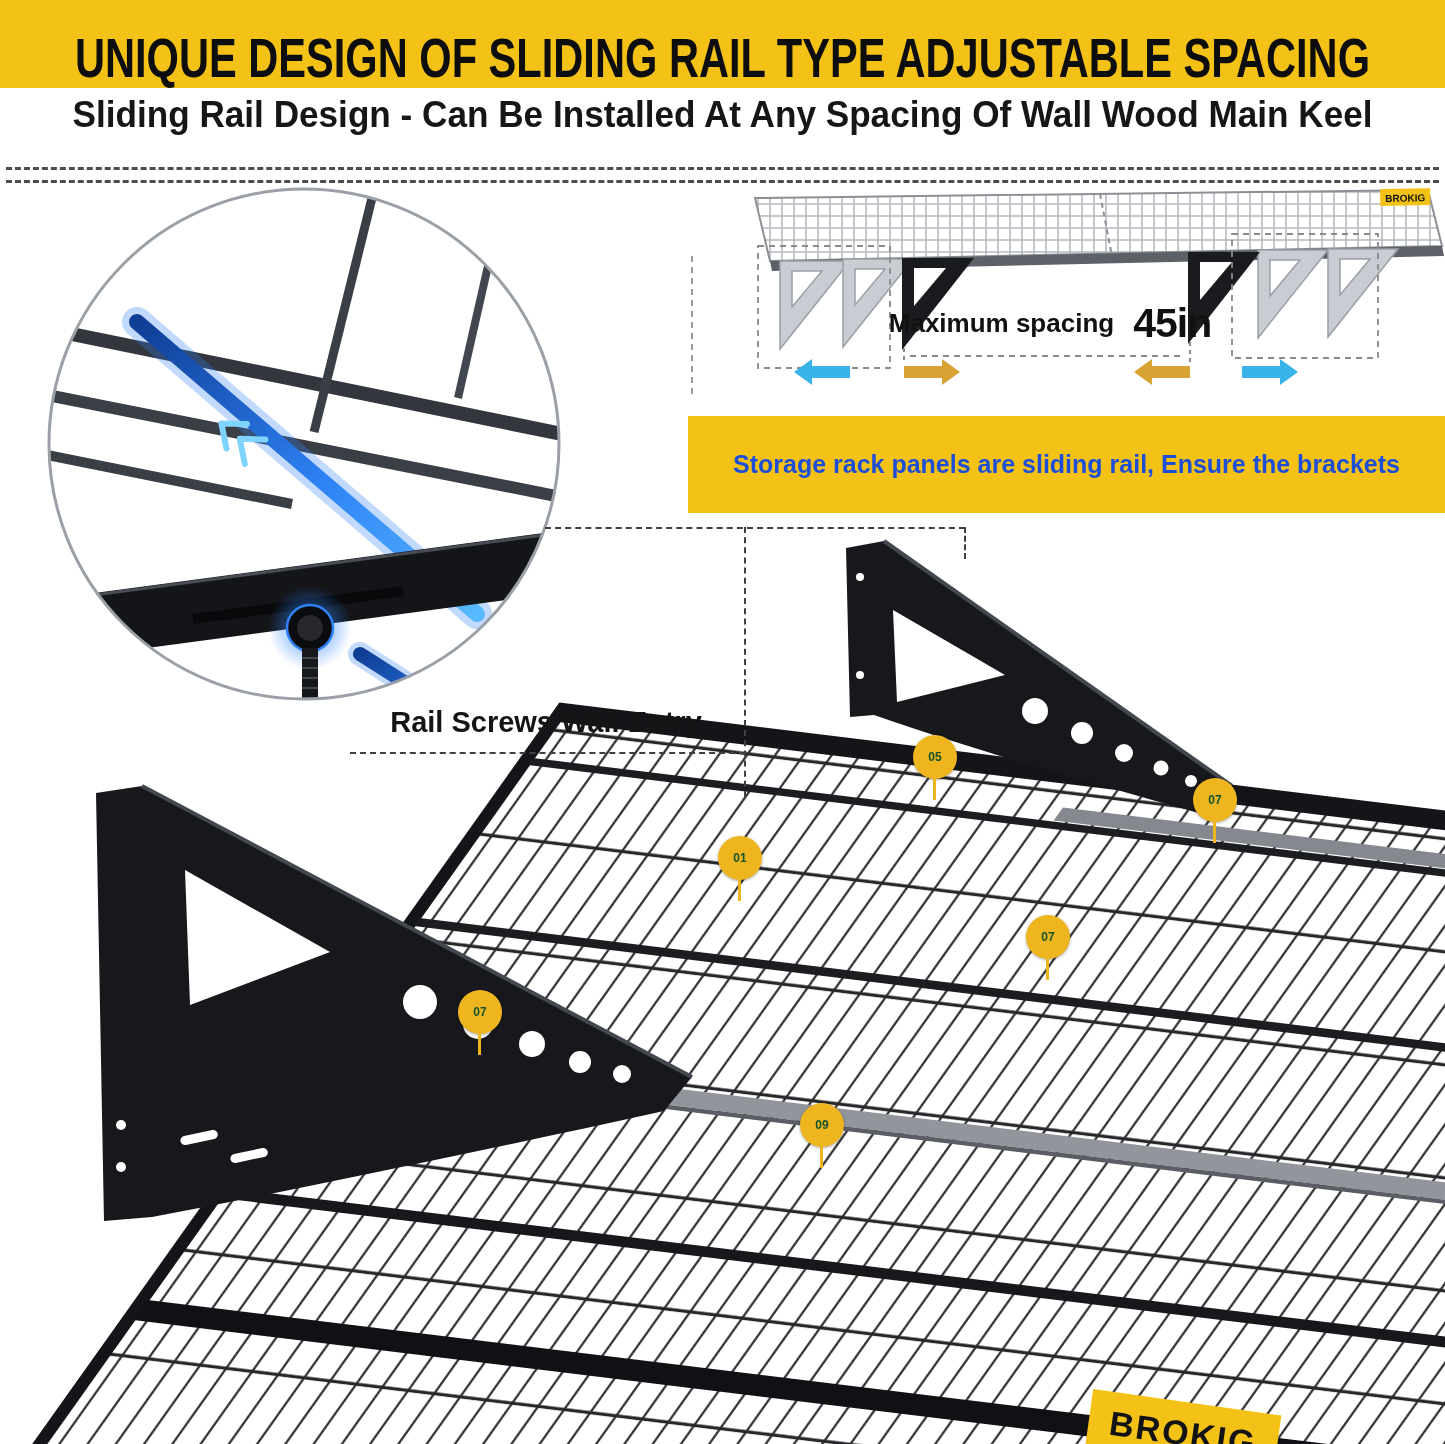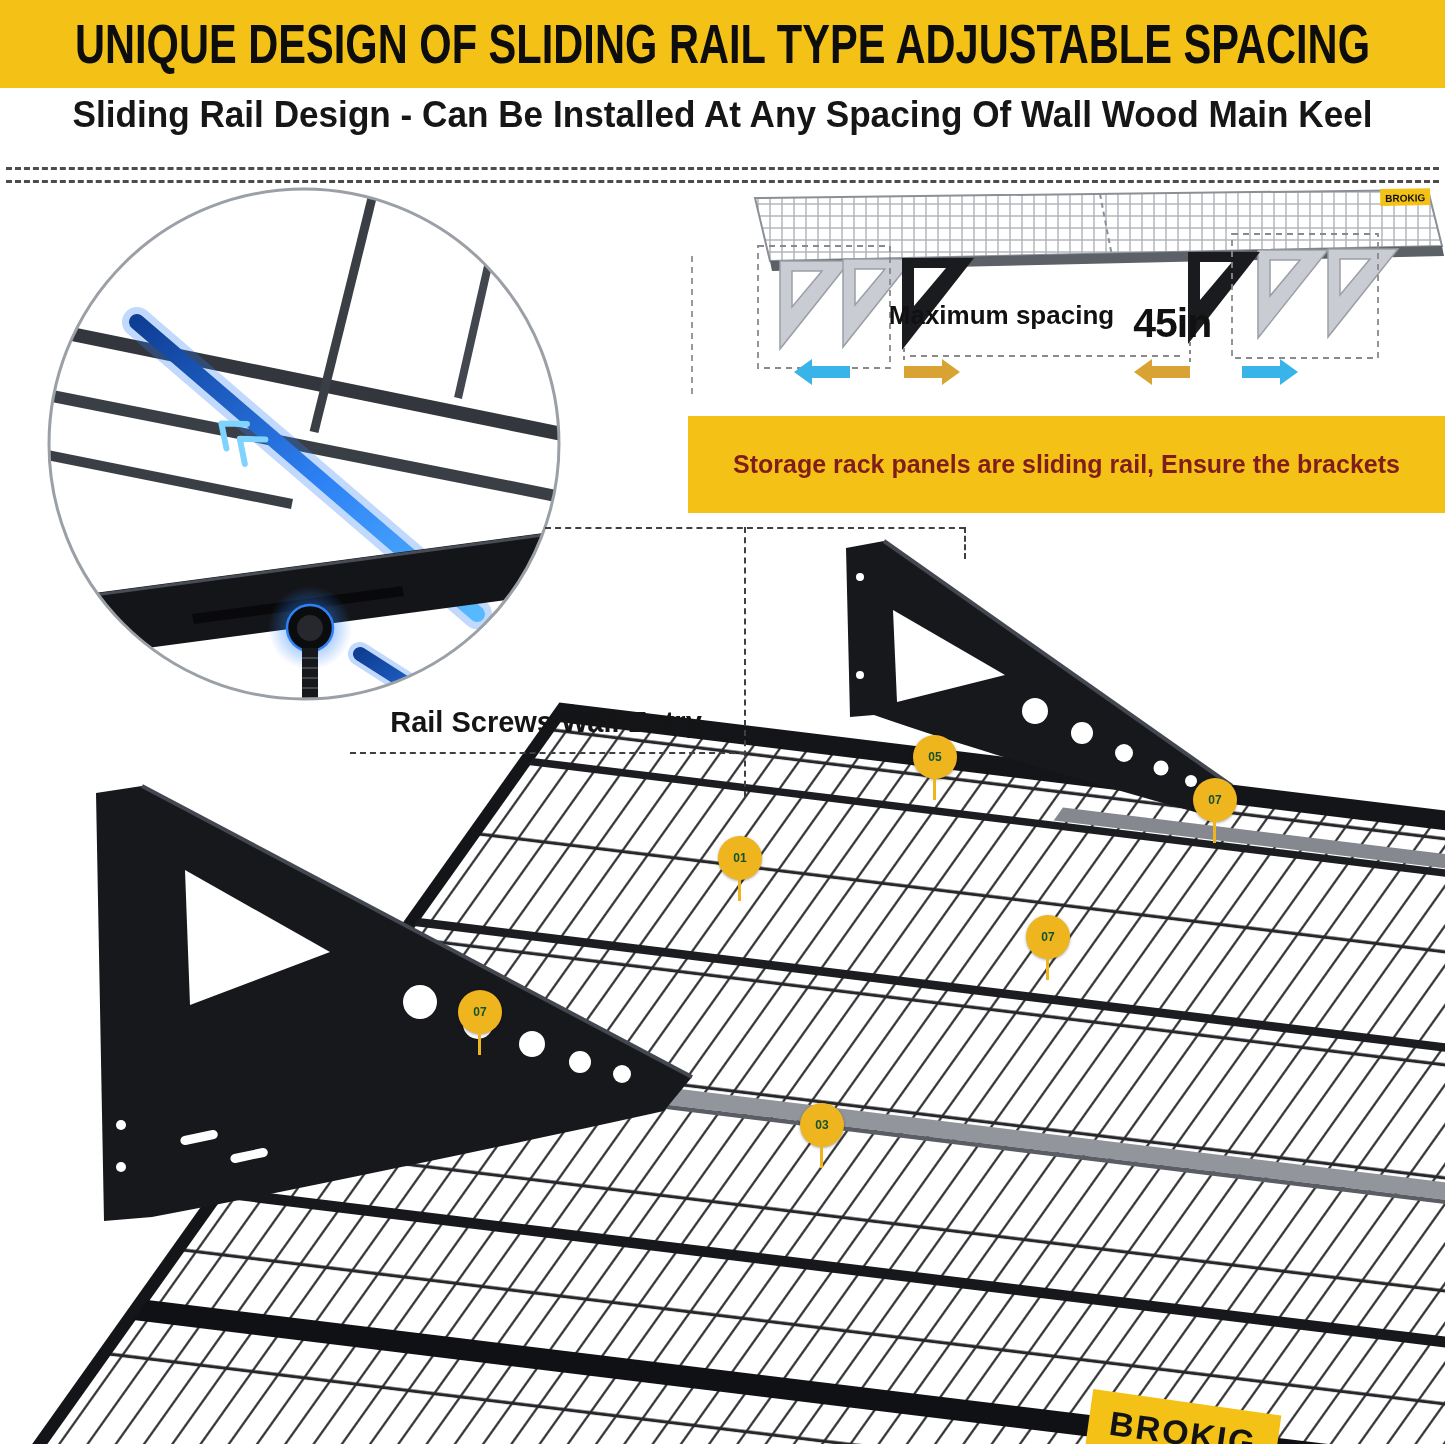--- a/index.html
+++ b/index.html
@@ -1,48 +1,48 @@
 <!DOCTYPE html>
 <html><head>
 <meta charset="utf-8">
 <style>
   html,body{margin:0;padding:0;background:#fff;}
   .page{position:relative;width:1445px;height:1444px;overflow:hidden;background:#fff;
         font-family:"Liberation Sans",sans-serif;color:#111;}
 
   
   .banner{position:absolute;left:0;top:0;width:100%;height:88px;background:#F4C216;
-          display:flex;align-items:center;justify-content:center;}
+          display:flex;align-items:flex-end;justify-content:center;}
   .banner h1{margin:0;font-size:52px;font-weight:900;white-space:nowrap;color:#0d0d0d;
              transform:scaleX(.80) scaleY(1.06);letter-spacing:0;}
   .subtitle{position:absolute;left:0;top:94px;width:100%;text-align:center;font-size:37px;
             font-weight:700;white-space:nowrap;transform:scaleX(.95);color:#161616;}
   .dash-rule{position:absolute;left:6px;right:6px;height:0;border-top:3px dashed #4c4c4c;}
   .r1{top:167px}.r2{top:180px}
 
   
   .inset{position:absolute;left:42px;top:182px;width:524px;height:524px;}
   .shelf-fig{position:absolute;left:680px;top:186px;width:765px;height:225px;}
   .main-fig{position:absolute;left:0;top:515px;width:1445px;height:929px;}
 
   
   .conn{position:absolute;z-index:4;}
   .conn-h{border-top:2.5px dashed #3f3f3f;height:0;}
   .conn-v{border-left:2.5px dashed #3f3f3f;width:0;}
   .rail-label{position:absolute;left:350px;top:706px;width:392px;text-align:center;
               font-size:29px;font-weight:700;z-index:4;color:#151515;}
 
   .spacing-note{position:absolute;left:880px;top:300px;width:340px;display:flex;
-                align-items:flex-start;justify-content:center;gap:11px;z-index:3;}
+                align-items:center;justify-content:center;gap:11px;z-index:3;}
   .spacing-note .lbl{font-size:26px;font-weight:700;}
   .spacing-note .val{font-size:41px;font-weight:800;letter-spacing:-1px;margin-left:8px;}
 
   .info-box{position:absolute;left:688px;top:416px;width:757px;height:97px;background:#F4C216;
             display:flex;flex-direction:row;align-items:center;justify-content:center;
-            font-size:25px;font-weight:600;line-height:1.42;color:#7f1d1d;z-index:2;}
+            font-size:25px;font-weight:600;line-height:1.42;color:#1d4ed8;z-index:2;}
 
   
   .badge{position:absolute;width:44px;height:44px;border-radius:50%;background:#EFB51F;
          color:#14532d;display:flex;align-items:center;justify-content:center;
          font-size:12px;font-weight:700;z-index:5;box-shadow:0 1px 3px rgba(0,0,0,.35);}
   .badge::after{content:"";position:absolute;top:43px;left:20px;width:3px;height:22px;background:#EFB51F;}
   .b01{left:458px;top:990px}.b02{left:800px;top:1103px}.b03{left:718px;top:836px}
   .b04{left:1026px;top:915px}.b05{left:913px;top:735px}.b06{left:1193px;top:778px}
 
   .logo{position:absolute;left:1088px;top:1402px;width:190px;height:62px;background:#F4C216;
@@ -234,21 +234,21 @@
       <circle cx="1082" cy="218" r="11" fill="#fff"></circle>
       <circle cx="1124" cy="238" r="9" fill="#fff"></circle>
       <circle cx="1161" cy="253" r="7.5" fill="#fff"></circle>
       <circle cx="1191" cy="266" r="6" fill="#fff"></circle>
       <circle cx="860" cy="62" r="4" fill="#fff"></circle>
       <circle cx="860" cy="160" r="4" fill="#fff"></circle>
     </g>
   </svg>
 
   <div class="badge b01">07</div>
-  <div class="badge b02">03</div>
+  <div class="badge b02">09</div>
   <div class="badge b03">01</div>
   <div class="badge b04">07</div>
   <div class="badge b05">05</div>
   <div class="badge b06">07</div>
 
   <div class="logo">BROKIG</div>
 
 </div>
 
 </body></html>

